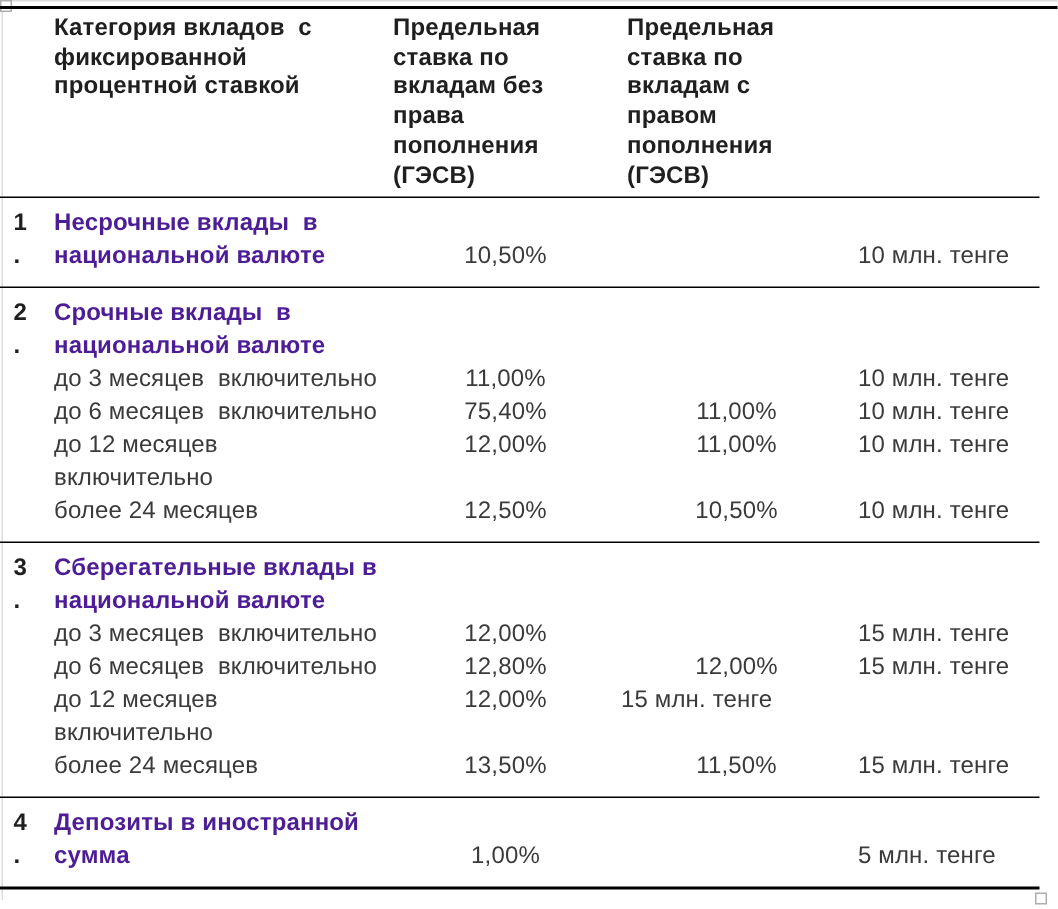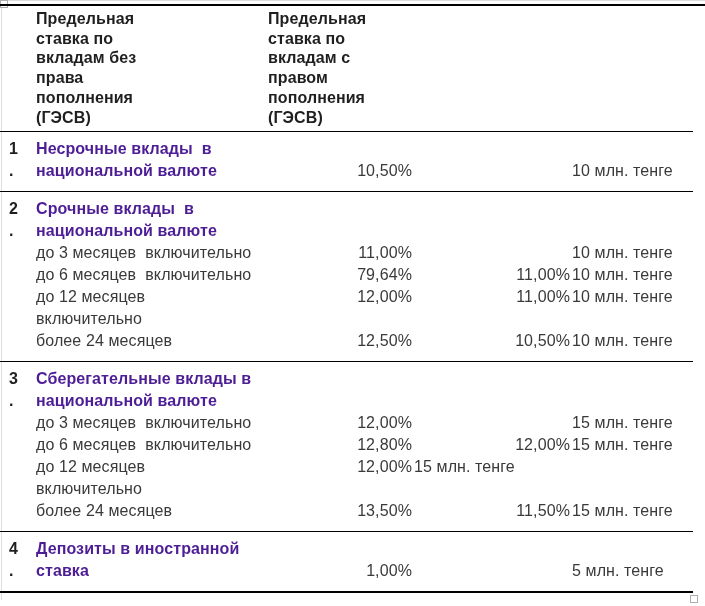--- a/index.html
+++ b/index.html
@@ -67,38 +67,41 @@
     line-height: 22px;
   }
   .cell {
     white-space: pre;
     font-size: 16px;
     letter-spacing: 0.1px;
     overflow: visible;
   }
   .c-num { padding-left: 9px; font-weight: bold; color: #1f1f1f; }
   .c-cat.b { font-weight: bold; color: #4c1d95; }
-  .c-r1, .c-r2 { text-align: right; }
+  .c-r1, .c-r2 { text-align: center; }
   .c-g { padding-left: 2px; }
   .thead .c-r2 { padding-left: 6px; text-align: left; }
   .thead .c-r1, .thead .c-g { text-align: left; }
 </style>
 </head>
 <body>
 
 <div class="page">
   <div class="sel-edge-top"></div>
   <div class="sel-edge-left"></div>
   <div class="handle tl"></div>
   <div class="handle br"></div>
   <div class="top-rule"></div>
 
   <div class="table">
     <div class="grid-row thead">
       <div class="cell c-num"></div>
+      <div class="cell c-cat">Категория вкладов  с
+фиксированной
+процентной ставкой</div>
       <div class="cell c-r1">Предельная
 ставка по
 вкладам без
 права
 пополнения
 (ГЭСВ)</div>
       <div class="cell c-r2">Предельная
 ставка по
 вкладам с
 правом
@@ -140,21 +143,21 @@
           <div class="grid-row line">
             <div class="cell c-num"></div>
             <div class="cell c-cat">до 3 месяцев  включительно</div>
             <div class="cell c-r1">11,00%</div>
             <div class="cell c-r2"></div>
             <div class="cell c-g">10 млн. тенге</div>
           </div>
           <div class="grid-row line">
             <div class="cell c-num"></div>
             <div class="cell c-cat">до 6 месяцев  включительно</div>
-            <div class="cell c-r1">79,64%</div>
+            <div class="cell c-r1">75,40%</div>
             <div class="cell c-r2">11,00%</div>
             <div class="cell c-g">10 млн. тенге</div>
           </div>
           <div class="grid-row line">
             <div class="cell c-num"></div>
             <div class="cell c-cat">до 12 месяцев</div>
             <div class="cell c-r1">12,00%</div>
             <div class="cell c-r2">11,00%</div>
             <div class="cell c-g">10 млн. тенге</div>
           </div>
@@ -226,21 +229,21 @@
         <div class="section">
           <div class="grid-row line">
             <div class="cell c-num">4</div>
             <div class="cell c-cat b">Депозиты в иностранной</div>
             <div class="cell c-r1"></div>
             <div class="cell c-r2"></div>
             <div class="cell c-g"></div>
           </div>
           <div class="grid-row line">
             <div class="cell c-num">.</div>
-            <div class="cell c-cat b">ставка</div>
+            <div class="cell c-cat b">сумма</div>
             <div class="cell c-r1">1,00%</div>
             <div class="cell c-r2"></div>
             <div class="cell c-g">5 млн. тенге</div>
           </div>
         </div>
       </div>
   </div>
 </div>
 
 </body></html>

